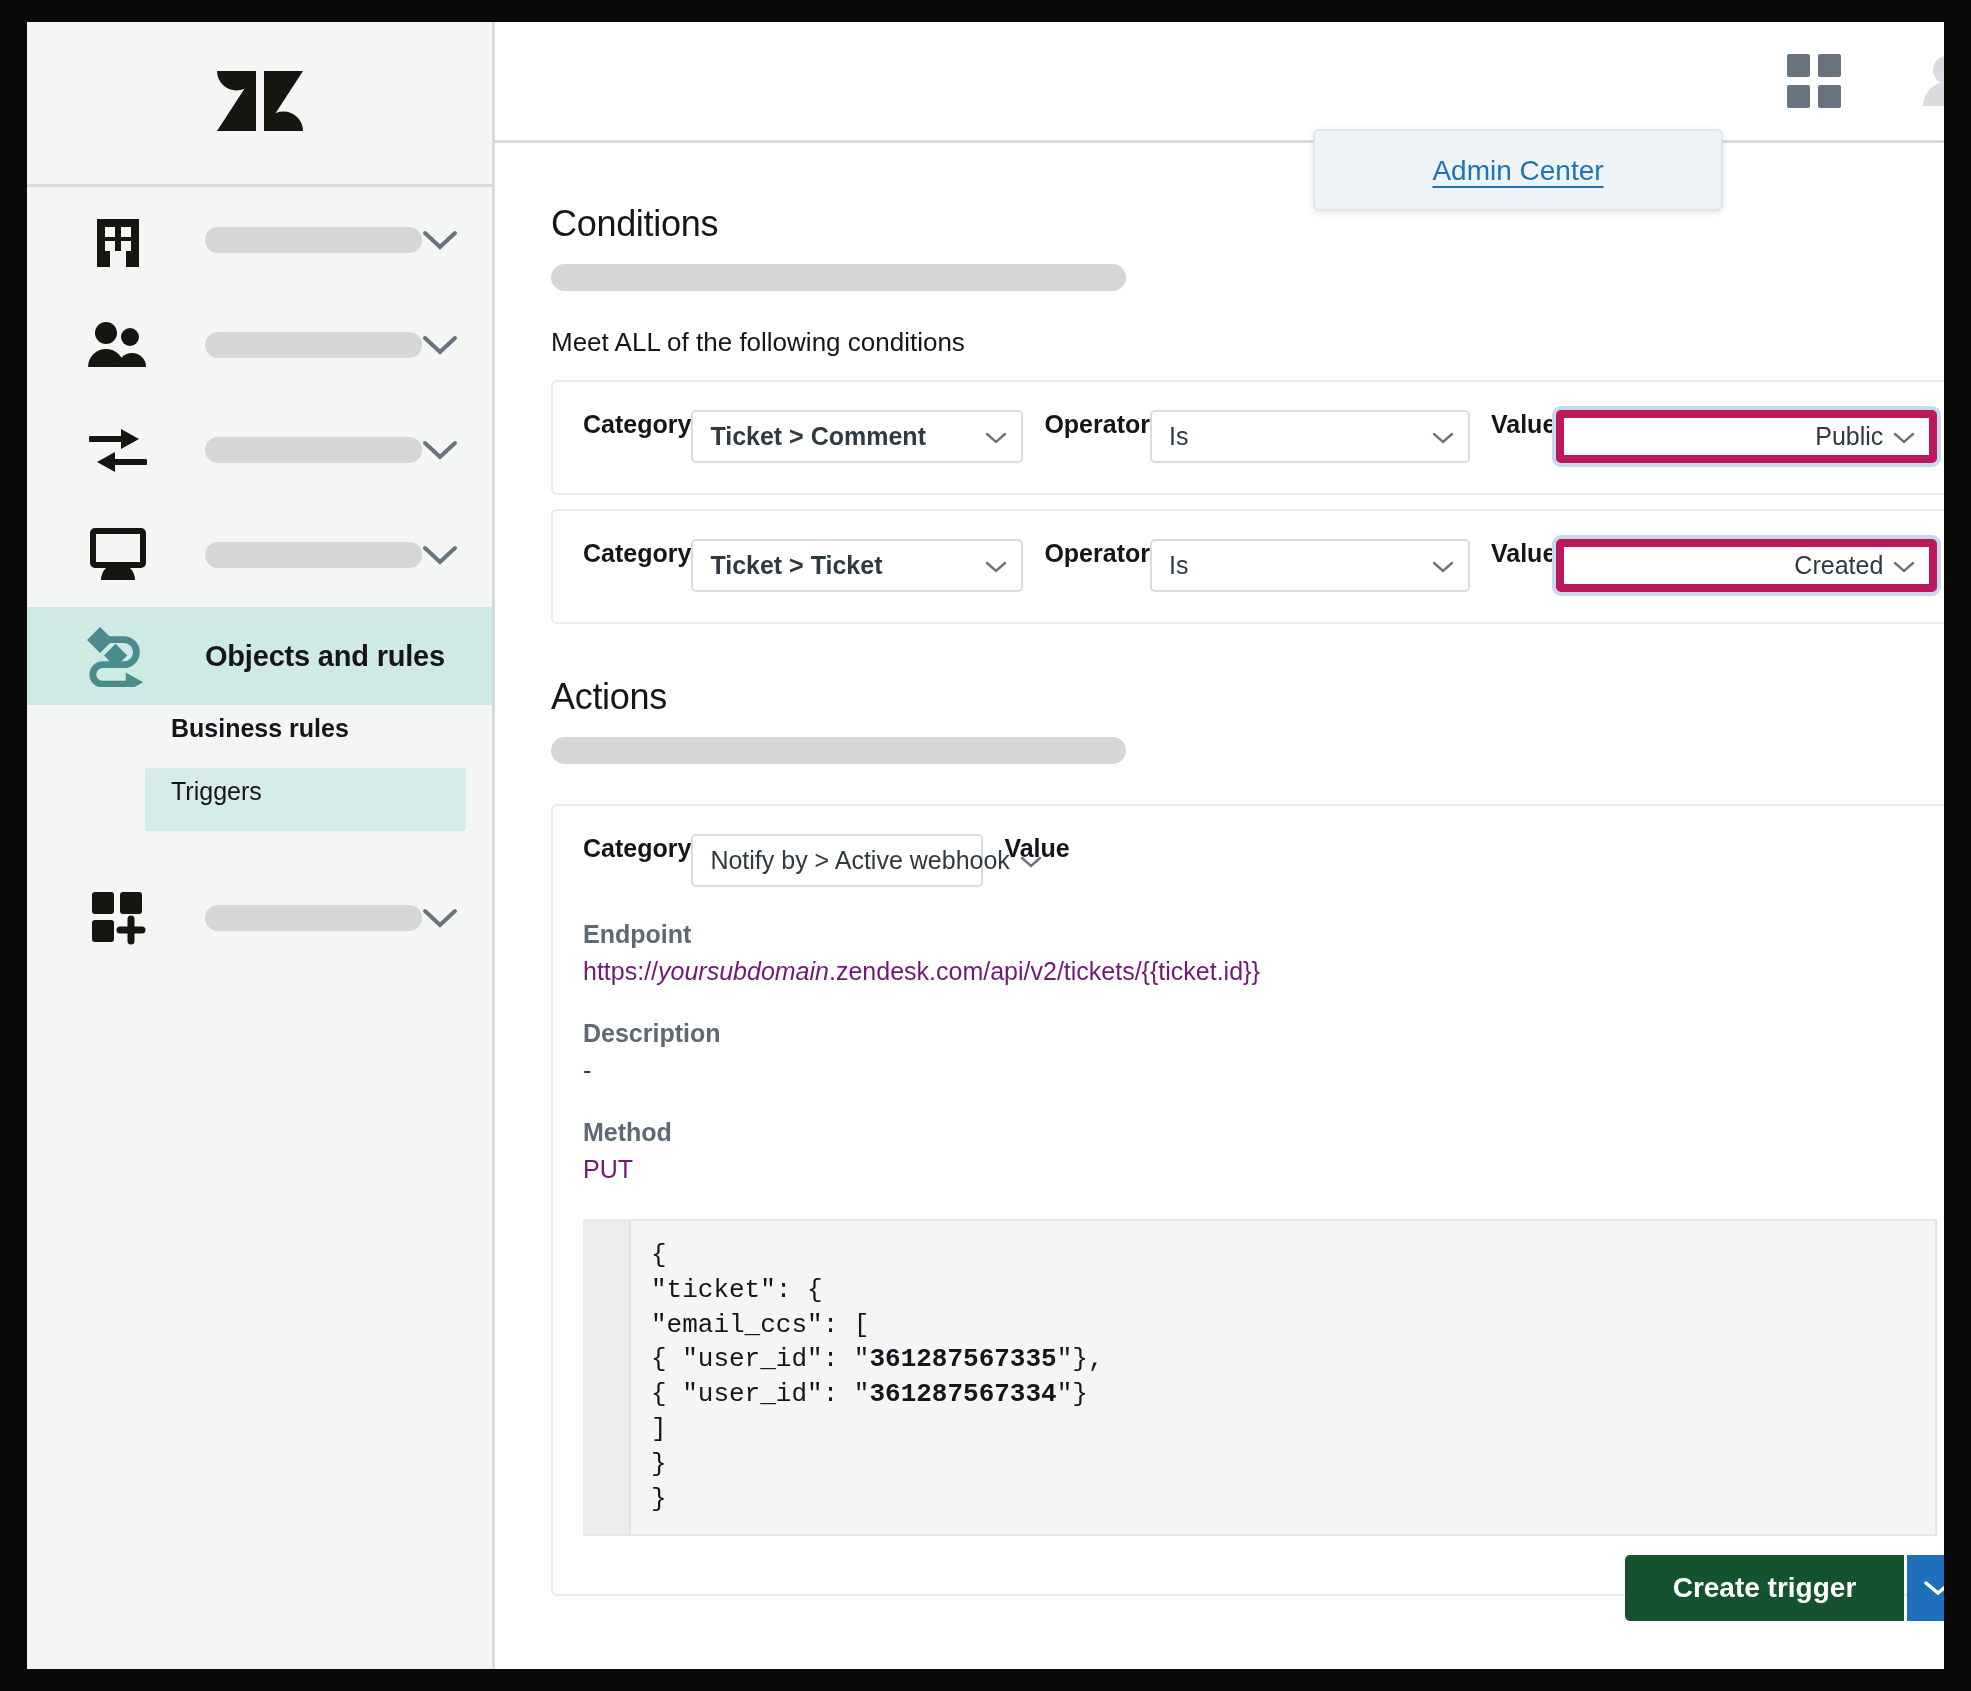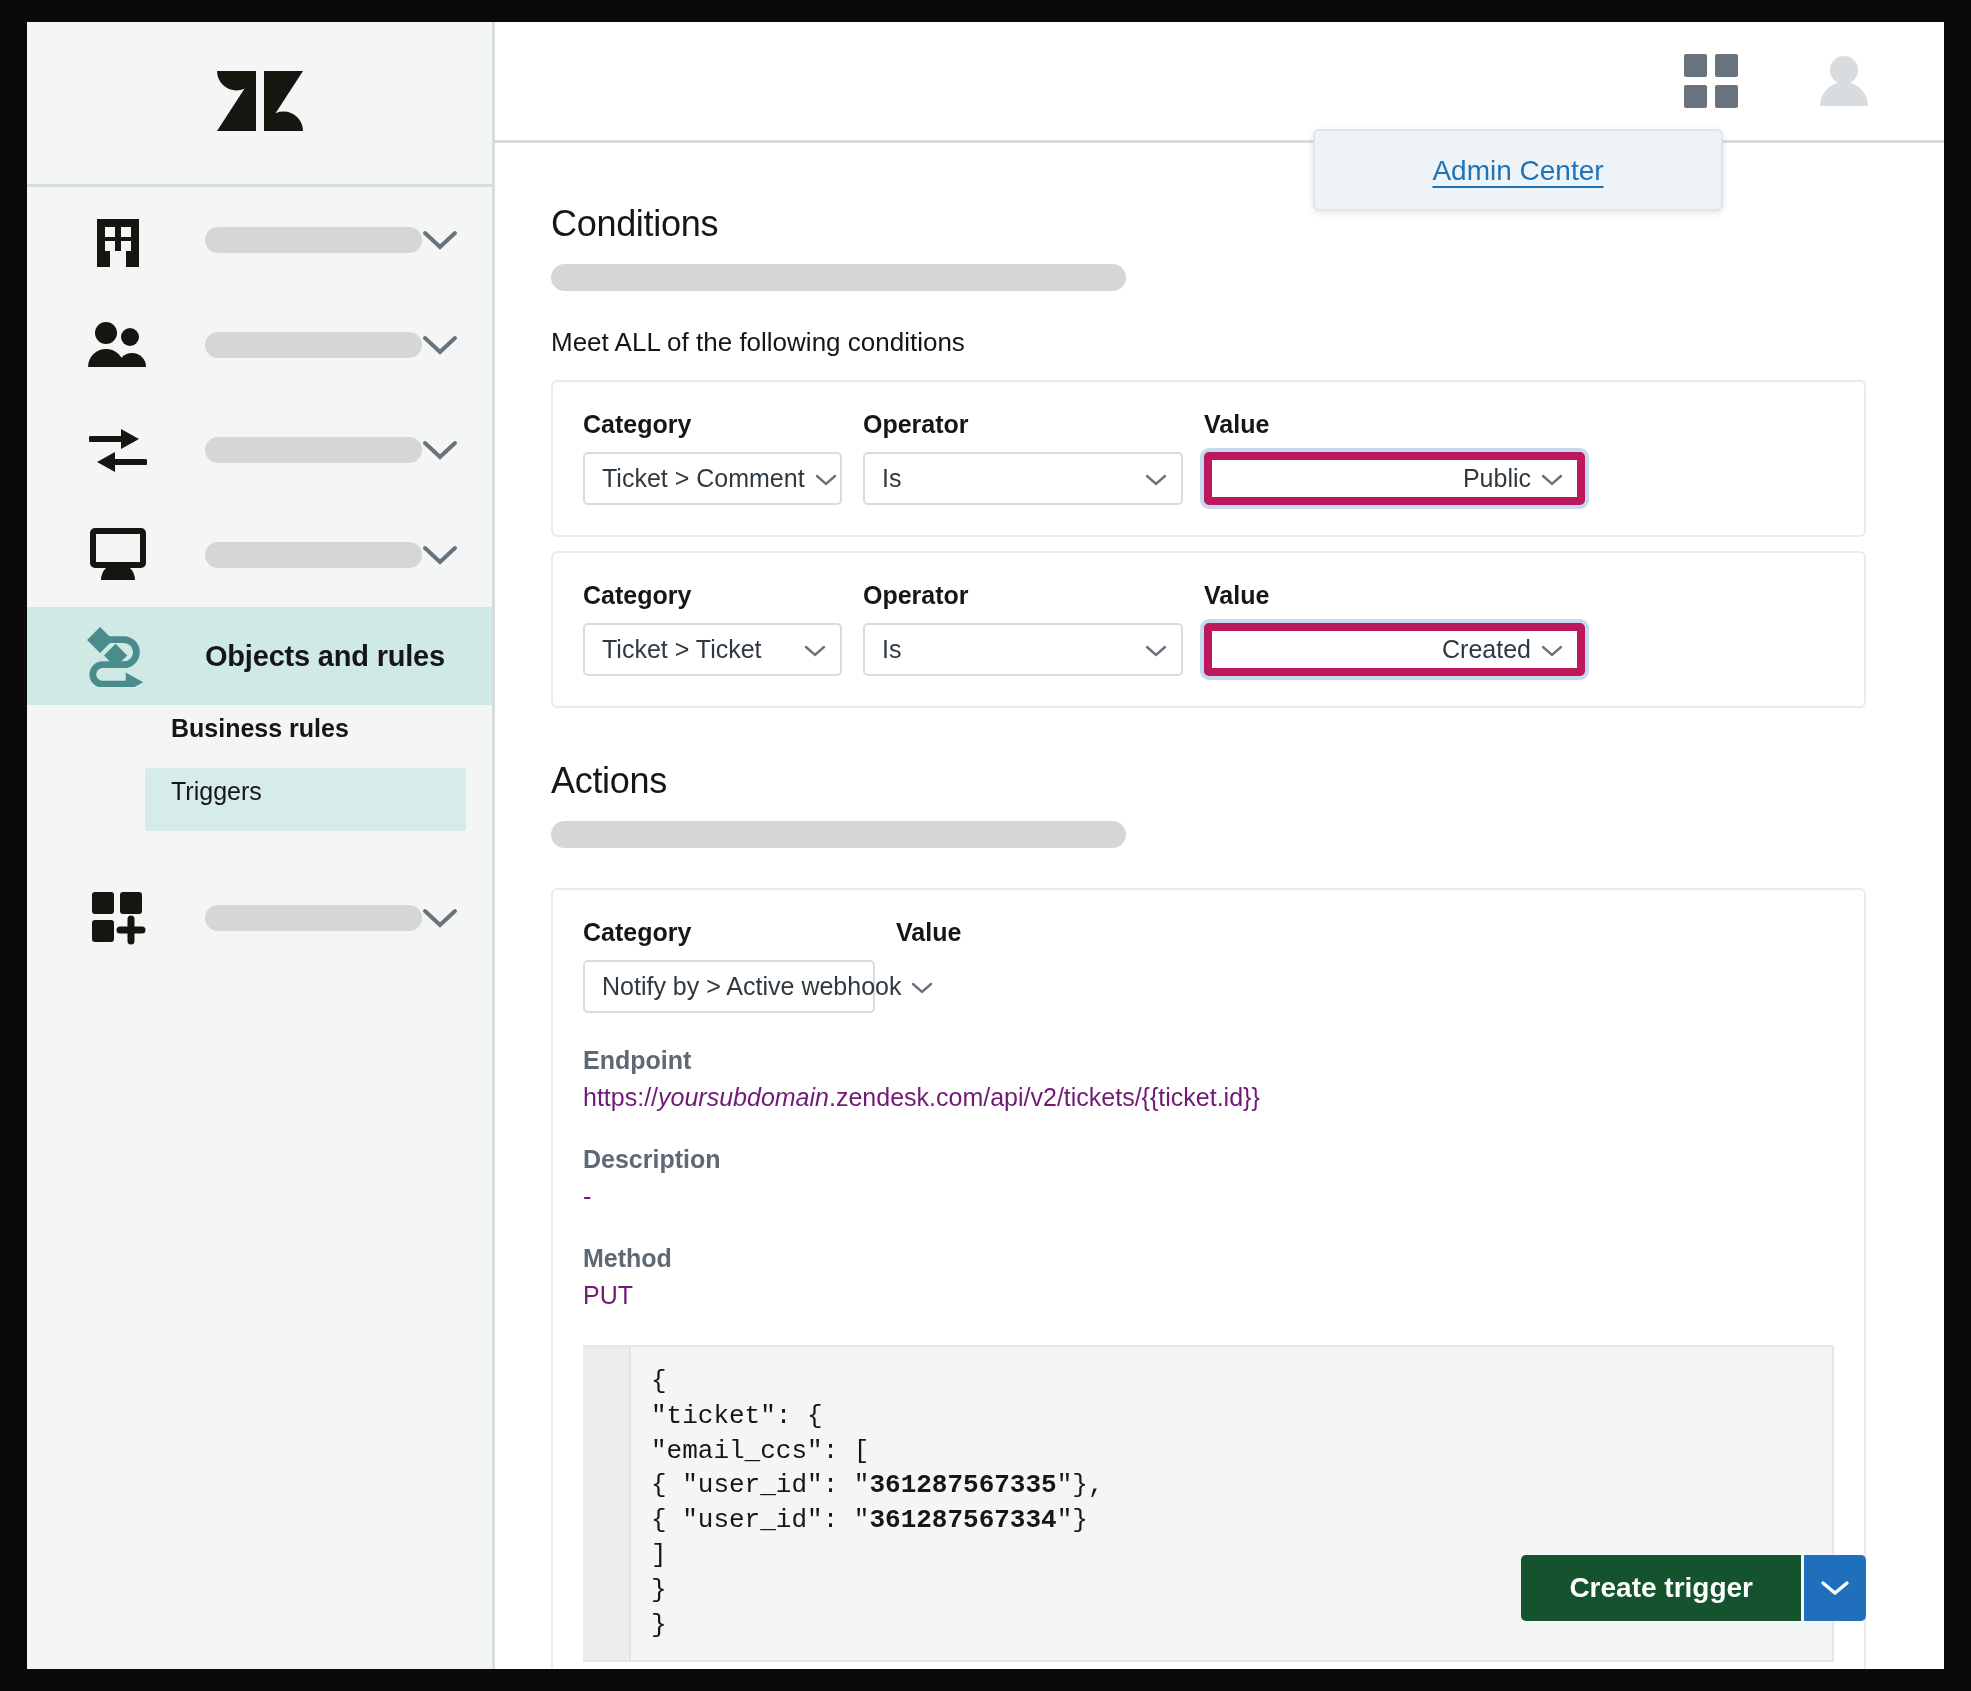--- a/index.html
+++ b/index.html
@@ -151,21 +151,21 @@
 
   .card {
     border: 2px solid #e9ebed;
     border-radius: 6px;
     background: #fff;
     padding: 28px 30px 30px 30px;
   }
   .card + .card { margin-top: 14px; }
 
   .field-row { display: flex; gap: 21px; }
-  .field { display: flex; flex-direction: column; }
+  .field { display: flex; flex-direction: row; }
   .field-label {
     font-size: 25px;
     font-weight: bold;
     color: #16161a;
     margin-bottom: 13px;
   }
   .select {
     height: 53px;
     border: 2px solid #d8dcde;
     border-radius: 5px;
@@ -177,21 +177,21 @@
     position: relative;
     cursor: pointer;
   }
   .select .sval { flex: 1 1 auto; white-space: nowrap; }
   .select .chev { flex: 0 0 22px; margin-left: 10px; }
   .select.focused {
     border: 8px solid #be185d;
     box-shadow: 0 0 0 4px #c5d9ef;
     text-align: right;
   }
-  .w-cat   { width: 259px; }
+  .w-cat   { width: 332px; font-weight: bold; }
   .w-op    { width: 320px; }
   .w-val   { width: 381px; }
   .w-acat  { width: 292px; }
   .w-aval  { width: 318px; }
 
   .detail-label {
     font-size: 25px;
     font-weight: bold;
     color: #5d6974;
     margin-top: 33px;

